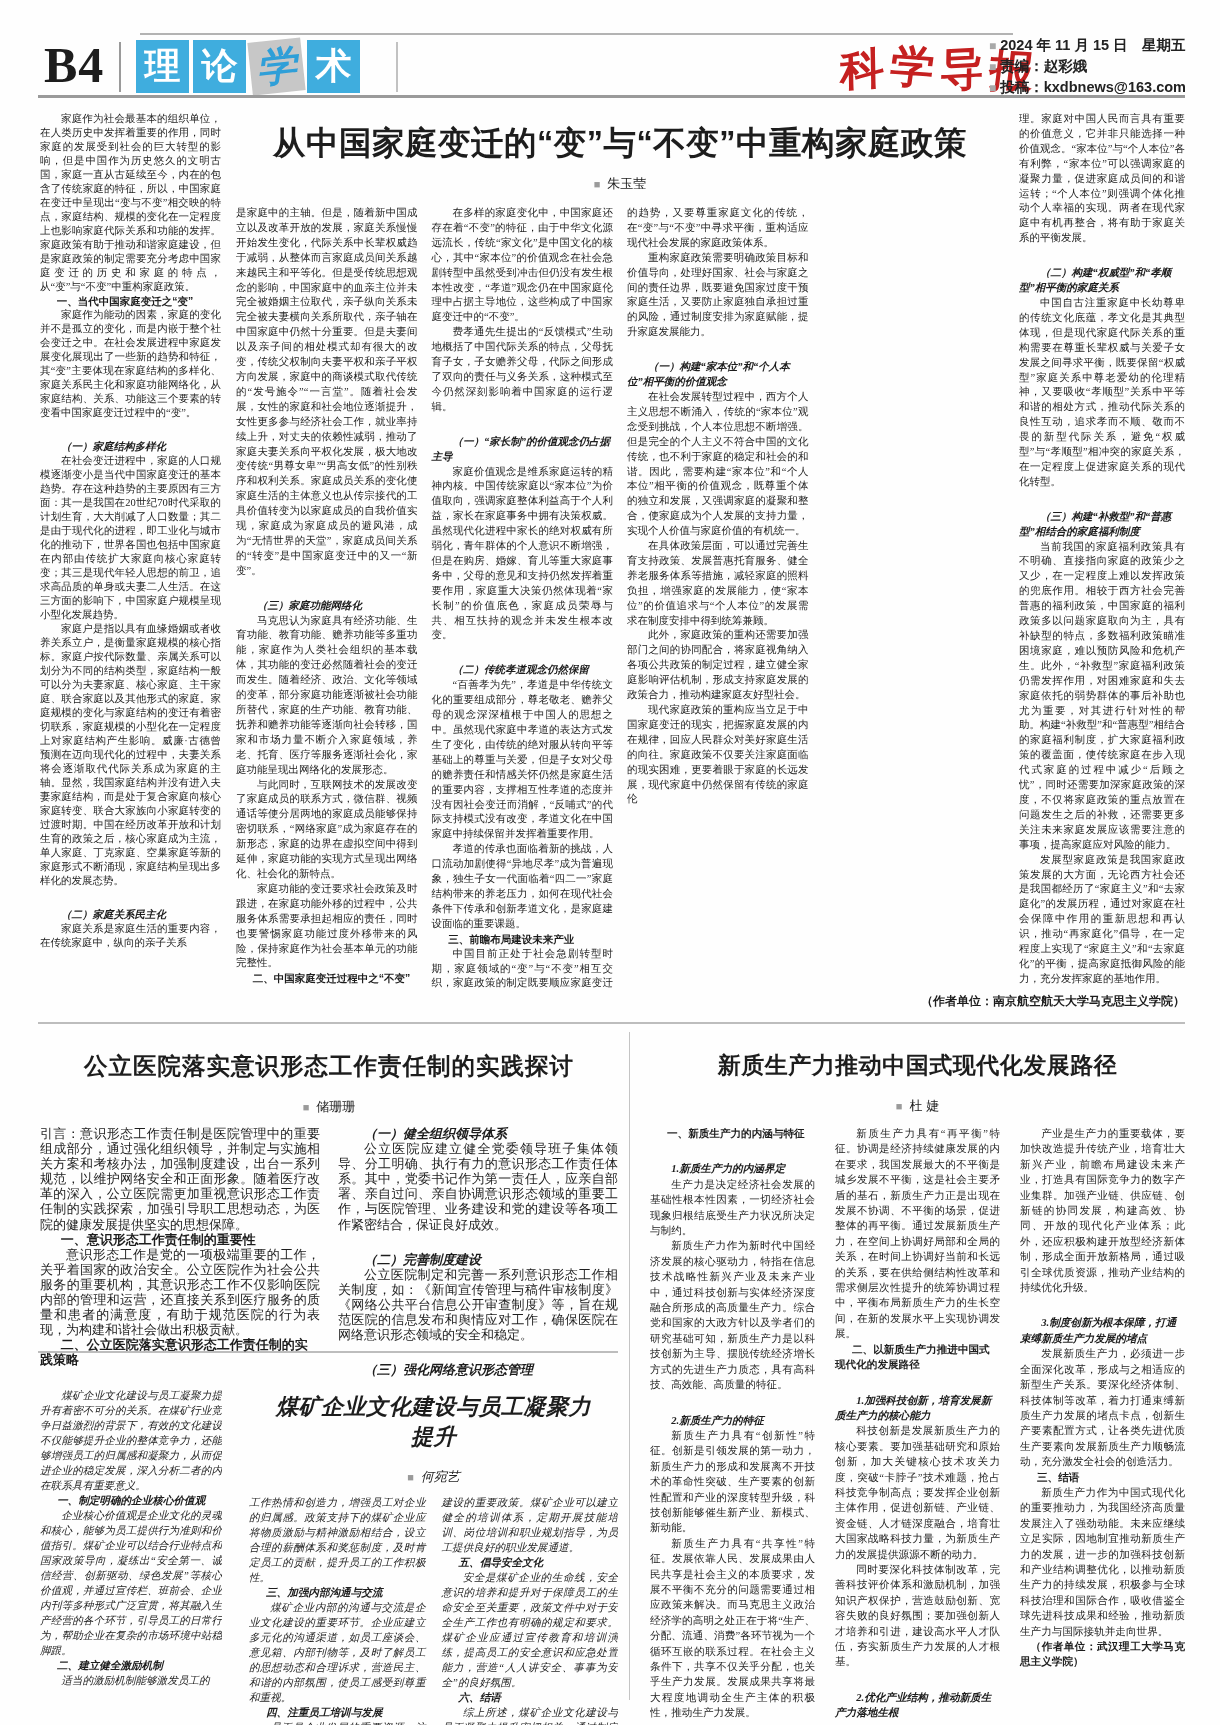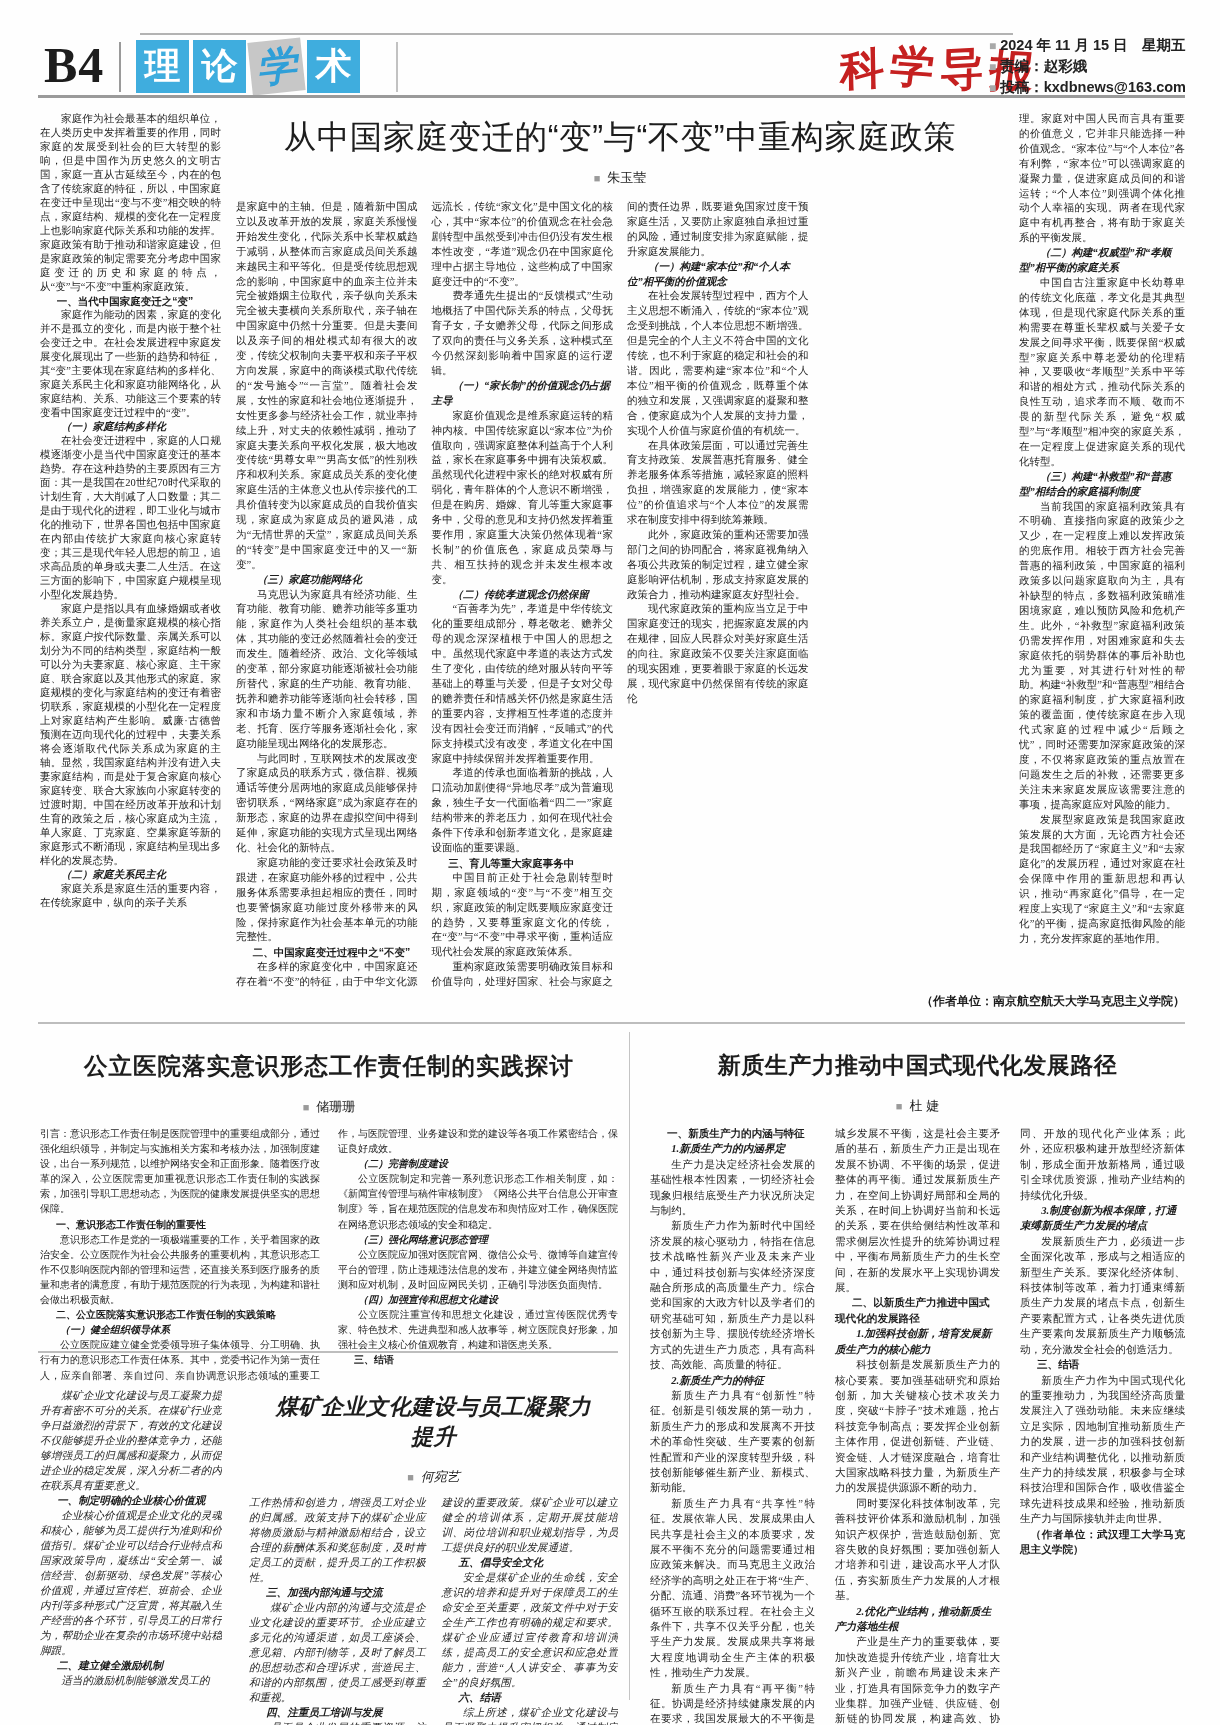--- a/index.html
+++ b/index.html
@@ -27,45 +27,45 @@
   .masthead span:nth-child(4){transform:rotate(3deg) translateY(2px);}
   .hdr-info{position:absolute;right:34px;top:36px;text-align:left;
             font-family:"Liberation Sans",sans-serif;font-size:14.5px;font-weight:600;color:#222;}
   .hdr-info div{margin-bottom:3px;height:18px;}
   .hdr-info .sq{color:#a9a9a9;font-size:12px;margin-right:4px;}
   
   .tx{margin:0;text-align:justify;}
   .t-p{text-indent:2em;}
   .t-c{text-indent:0;}
   .t-h1{font-family:"Liberation Sans",sans-serif;font-weight:bold;text-indent:1.6em;text-align:left;}
-  .t-h2{font-weight:bold;font-style:italic;text-indent:2em;text-align:left;}
+  .t-h2{font-weight:bold;font-style:italic;text-indent:2em;text-align:left;margin-top:20px;}
   .t-attr2{font-weight:bold;text-indent:1em;}
   
   .fam-left{position:absolute;left:40px;top:112px;width:181px;height:901px;overflow:hidden;
             font-size:10.5px;line-height:14px;}
   .fam-center{position:absolute;left:236px;top:110px;width:768px;height:903px;}
-  .fam-title{font-family:"Liberation Sans",sans-serif;font-weight:normal;font-size:32.5px;
-             text-align:center;letter-spacing:0.5px;margin:6px 0 0 0;}
+  .fam-title{font-family:"Liberation Sans",sans-serif;font-weight:bold;font-size:32.5px;
+             text-align:center;letter-spacing:0.5px;margin:12px 0 0 0;}
   .byline{text-align:center;font-size:13px;margin-top:9px;font-family:"Liberation Sans",sans-serif;}
   .byline .sq{color:#9a9a9a;margin-right:7px;font-size:11px;}
   .fam-cols{margin-top:13px;height:792px;overflow:hidden;column-count:4;column-gap:14px;
             column-fill:auto;font-size:10.5px;line-height:14.9px;}
   .fam-right{position:absolute;left:1019px;top:112px;width:166px;height:901px;overflow:hidden;
              font-size:10.5px;line-height:14.9px;}
   .fam-attr{position:absolute;right:35px;top:993px;font-size:12px;font-weight:bold;
             font-family:"Liberation Sans",sans-serif;white-space:nowrap;}
   
   .hr-mid{position:absolute;left:38px;top:1022px;width:1147px;height:1.5px;background:#bdbdbd;}
   .vr-bottom{position:absolute;left:629px;top:1032px;width:1px;height:668px;background:#c4c4c4;}
   .art-title{font-family:"Liberation Sans",sans-serif;font-weight:bold;text-align:center;margin:16px;}
   
   .hosp{position:absolute;left:40px;top:1034px;width:578px;}
   .hosp .art-title{font-size:23.5px;letter-spacing:1px;}
   .hosp-cols{margin-top:10px;height:266px;overflow:hidden;column-count:2;column-gap:18px;
-             column-fill:auto;font-size:10px;line-height:15.1px;}
+             column-fill:auto;font-size:13px;line-height:15.1px;}
   .hr-coal{position:absolute;left:38px;top:1351px;width:580px;height:1.5px;background:#bdbdbd;}
   
   .coal{position:absolute;left:40px;top:1388px;width:578px;height:352px;
         display:grid;grid-template-columns:182px 1fr;column-gap:27px;font-style:italic;}
   .coal-first{overflow:hidden;font-size:10.6px;line-height:15px;height:352px;}
   .coal-right .art-title{font-size:22px;letter-spacing:0.5px;margin-top:4px;}
   .coal-cols{margin-top:9px;height:276px;overflow:hidden;column-count:2;column-gap:16px;
              column-fill:auto;font-size:10.6px;line-height:15px;}
   
   .prod{position:absolute;left:650px;top:1034px;width:535px;}
@@ -121,21 +121,21 @@
         <p class="tx t-p">与此同时，互联网技术的发展改变了家庭成员的联系方式，微信群、视频通话等使分居两地的家庭成员能够保持密切联系，“网络家庭”成为家庭存在的新形态，家庭的边界在虚拟空间中得到延伸，家庭功能的实现方式呈现出网络化、社会化的新特点。</p>
         <p class="tx t-p">家庭功能的变迁要求社会政策及时跟进，在家庭功能外移的过程中，公共服务体系需要承担起相应的责任，同时也要警惕家庭功能过度外移带来的风险，保持家庭作为社会基本单元的功能完整性。</p>
         <p class="tx t-h1">二、中国家庭变迁过程中之“不变”</p>
         <p class="tx t-p">在多样的家庭变化中，中国家庭还存在着“不变”的特征，由于中华文化源远流长，传统“家文化”是中国文化的核心，其中“家本位”的价值观念在社会急剧转型中虽然受到冲击但仍没有发生根本性改变，“孝道”观念仍在中国家庭伦理中占据主导地位，这些构成了中国家庭变迁中的“不变”。</p>
         <p class="tx t-p">费孝通先生提出的“反馈模式”生动地概括了中国代际关系的特点，父母抚育子女，子女赡养父母，代际之间形成了双向的责任与义务关系，这种模式至今仍然深刻影响着中国家庭的运行逻辑。</p>
         <p class="tx t-h2">（一）“家长制”的价值观念仍占据主导</p>
         <p class="tx t-p">家庭价值观念是维系家庭运转的精神内核。中国传统家庭以“家本位”为价值取向，强调家庭整体利益高于个人利益，家长在家庭事务中拥有决策权威。虽然现代化进程中家长的绝对权威有所弱化，青年群体的个人意识不断增强，但是在购房、婚嫁、育儿等重大家庭事务中，父母的意见和支持仍然发挥着重要作用，家庭重大决策仍然体现着“家长制”的价值底色，家庭成员荣辱与共、相互扶持的观念并未发生根本改变。</p>
         <p class="tx t-h2">（二）传统孝道观念仍然保留</p>
         <p class="tx t-p">“百善孝为先”，孝道是中华传统文化的重要组成部分，尊老敬老、赡养父母的观念深深植根于中国人的思想之中。虽然现代家庭中孝道的表达方式发生了变化，由传统的绝对服从转向平等基础上的尊重与关爱，但是子女对父母的赡养责任和情感关怀仍然是家庭生活的重要内容，支撑相互性孝道的态度并没有因社会变迁而消解，“反哺式”的代际支持模式没有改变，孝道文化在中国家庭中持续保留并发挥着重要作用。</p>
         <p class="tx t-p">孝道的传承也面临着新的挑战，人口流动加剧使得“异地尽孝”成为普遍现象，独生子女一代面临着“四二一”家庭结构带来的养老压力，如何在现代社会条件下传承和创新孝道文化，是家庭建设面临的重要课题。</p>
-        <p class="tx t-h1">三、育儿等重大家庭事务中</p>
+        <p class="tx t-h1">三、前瞻布局建设未来产业</p>
         <p class="tx t-p">中国目前正处于社会急剧转型时期，家庭领域的“变”与“不变”相互交织，家庭政策的制定既要顺应家庭变迁的趋势，又要尊重家庭文化的传统，在“变”与“不变”中寻求平衡，重构适应现代社会发展的家庭政策体系。</p>
         <p class="tx t-p">重构家庭政策需要明确政策目标和价值导向，处理好国家、社会与家庭之间的责任边界，既要避免国家过度干预家庭生活，又要防止家庭独自承担过重的风险，通过制度安排为家庭赋能，提升家庭发展能力。</p>
         <p class="tx t-h2">（一）构建“家本位”和“个人本位”相平衡的价值观念</p>
         <p class="tx t-p">在社会发展转型过程中，西方个人主义思想不断涌入，传统的“家本位”观念受到挑战，个人本位思想不断增强。但是完全的个人主义不符合中国的文化传统，也不利于家庭的稳定和社会的和谐。因此，需要构建“家本位”和“个人本位”相平衡的价值观念，既尊重个体的独立和发展，又强调家庭的凝聚和整合，使家庭成为个人发展的支持力量，实现个人价值与家庭价值的有机统一。</p>
         <p class="tx t-p">在具体政策层面，可以通过完善生育支持政策、发展普惠托育服务、健全养老服务体系等措施，减轻家庭的照料负担，增强家庭的发展能力，使“家本位”的价值追求与“个人本位”的发展需求在制度安排中得到统筹兼顾。</p>
         <p class="tx t-p">此外，家庭政策的重构还需要加强部门之间的协同配合，将家庭视角纳入各项公共政策的制定过程，建立健全家庭影响评估机制，形成支持家庭发展的政策合力，推动构建家庭友好型社会。</p>
         <p class="tx t-p">现代家庭政策的重构应当立足于中国家庭变迁的现实，把握家庭发展的内在规律，回应人民群众对美好家庭生活的向往。家庭政策不仅要关注家庭面临的现实困难，更要着眼于家庭的长远发展，现代家庭中仍然保留有传统的家庭伦</p>
       </div>
   </div>
 

